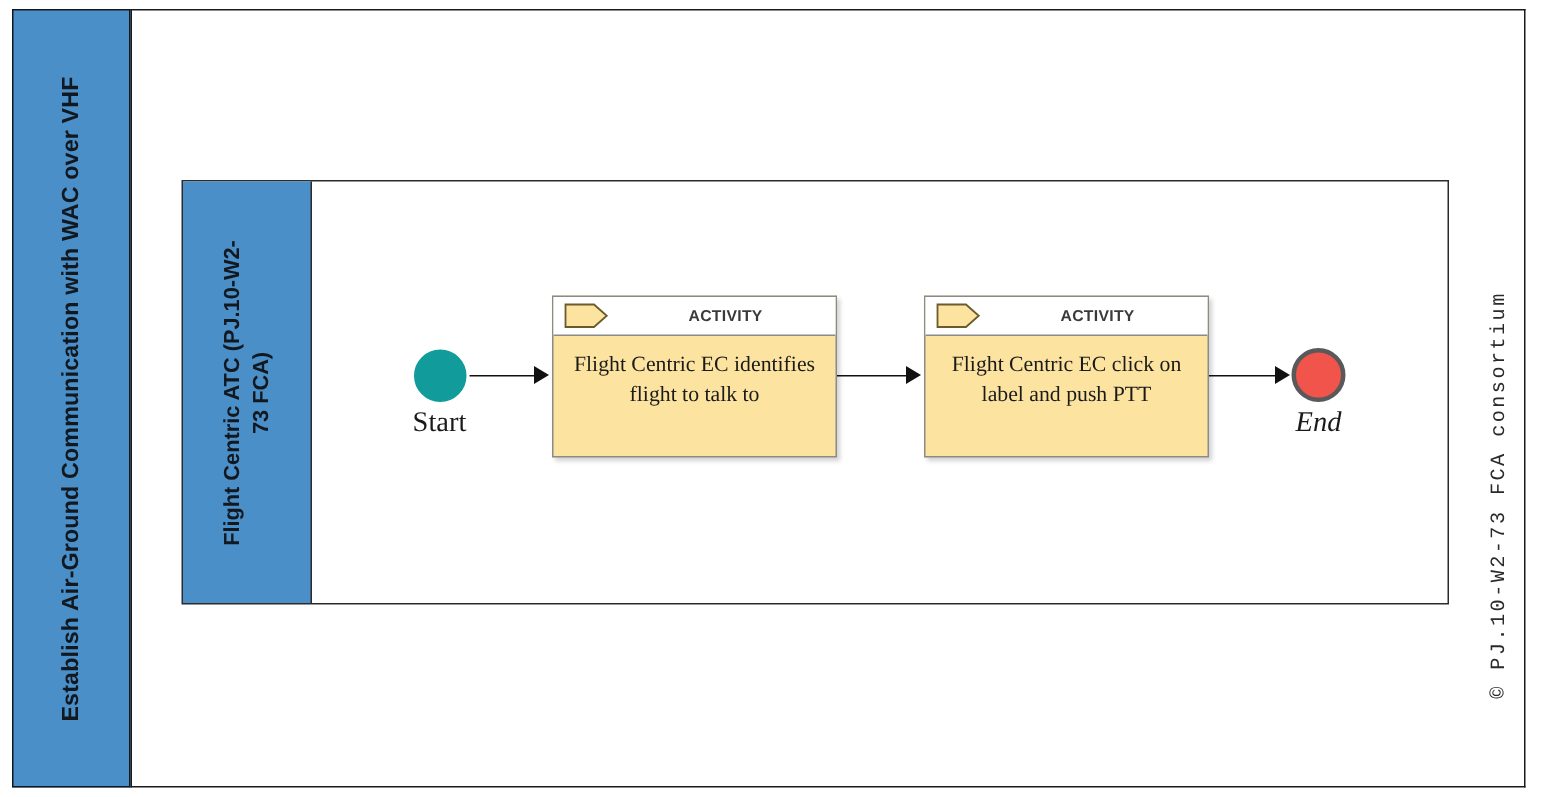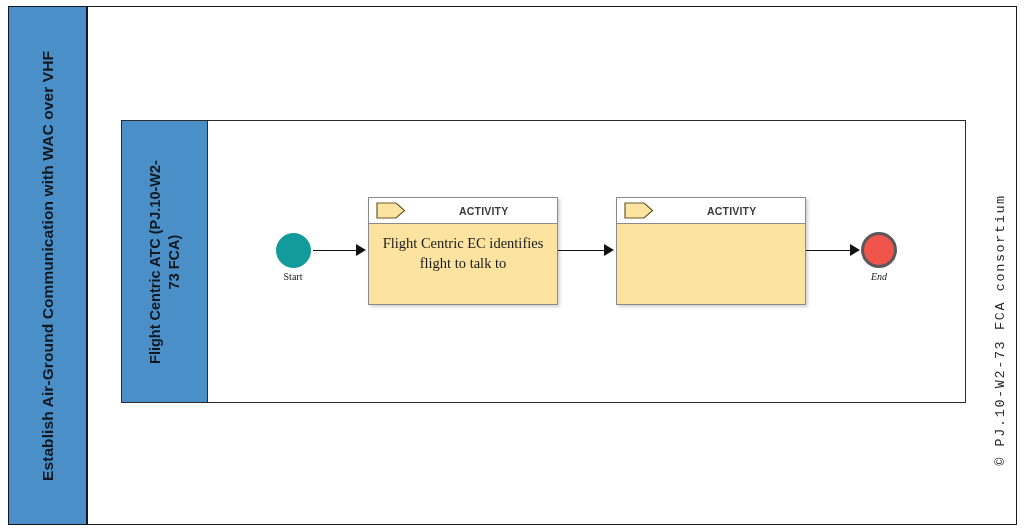--- a/index.html
+++ b/index.html
@@ -143,21 +143,21 @@
   
   .event {
     position: absolute;
     box-sizing: border-box;
     border-radius: 50%;
   }
   .event-label {
     position: absolute;
     width: 90px;
     text-align: center;
-    font-size: 10px;
+    font-size: 19px;
     color: #1a1a1a;
     font-family: "Liberation Serif", serif;
   }
   #start-event {
     left: 276px;
     top: 233px;
     width: 35px;
     height: 35px;
     background: #129b9b;
     border: 1px solid #129b9b;
@@ -285,20 +285,21 @@
   <div class="connector" id="conn-2"></div>
   <div class="arrowhead" id="arrow-2"></div>
 
   <div class="activity" id="activity-2">
     <div class="activity-header">
       <svg class="act-icon" viewBox="0 0 30 17">
         <polygon points="1,1 20,1 28.5,8.5 20,16 1,16" fill="#fce3a0" stroke="#6b5b2a" stroke-width="1.2" stroke-linejoin="miter"></polygon>
       </svg>
       <span class="act-type">ACTIVITY</span>
     </div>
+    <div class="activity-body">Flight Centric EC click on label and push PTT</div>
   </div>
 
   <div class="connector" id="conn-3"></div>
   <div class="arrowhead" id="arrow-3"></div>
 
   <div class="event" id="end-event"></div>
   <div class="event-label" id="end-label">End</div>
 
 </div>
 

